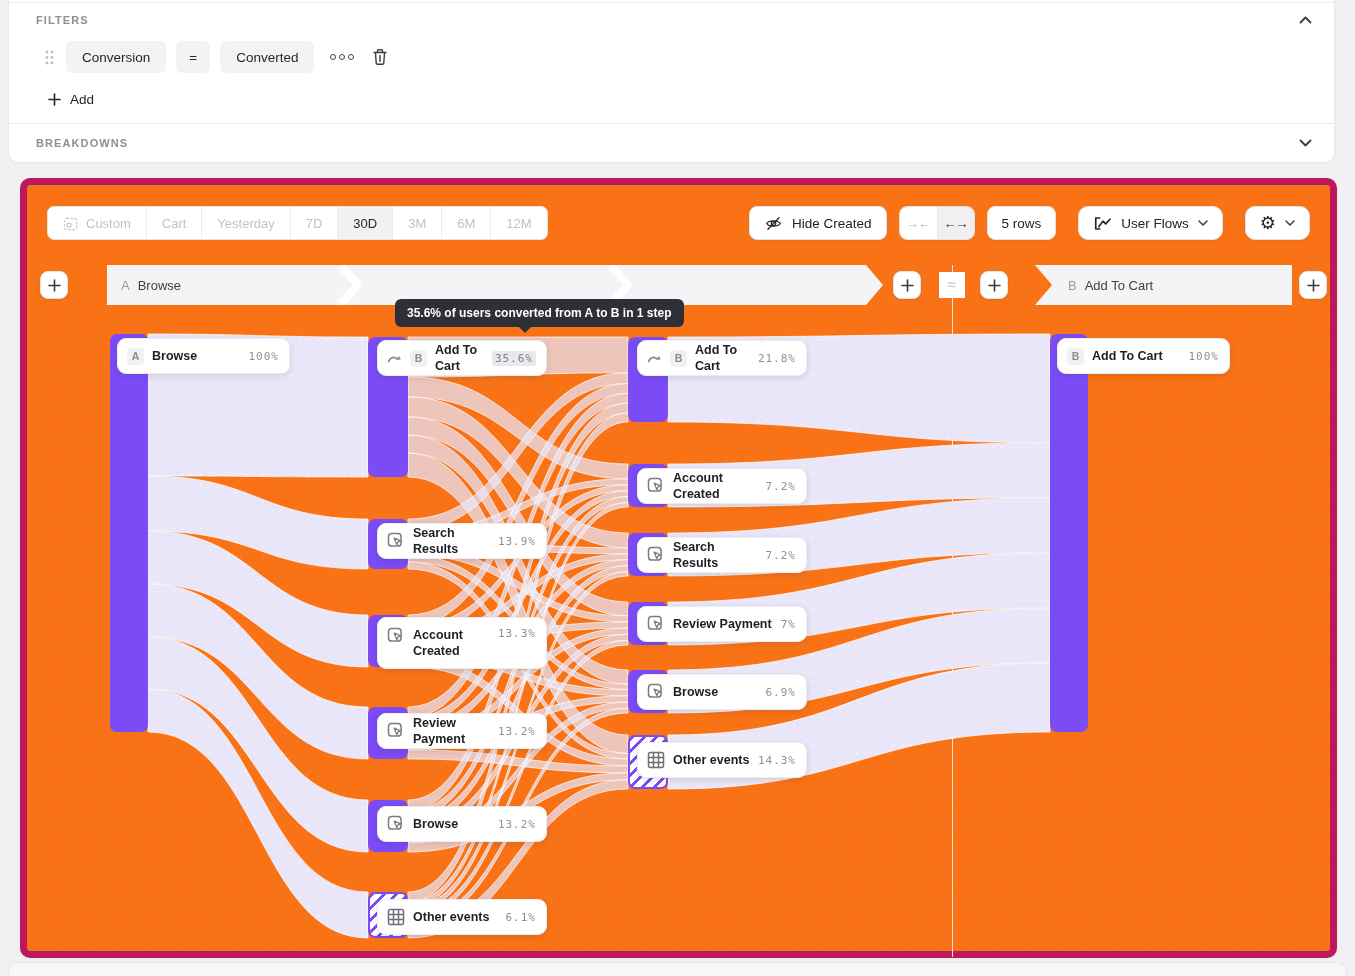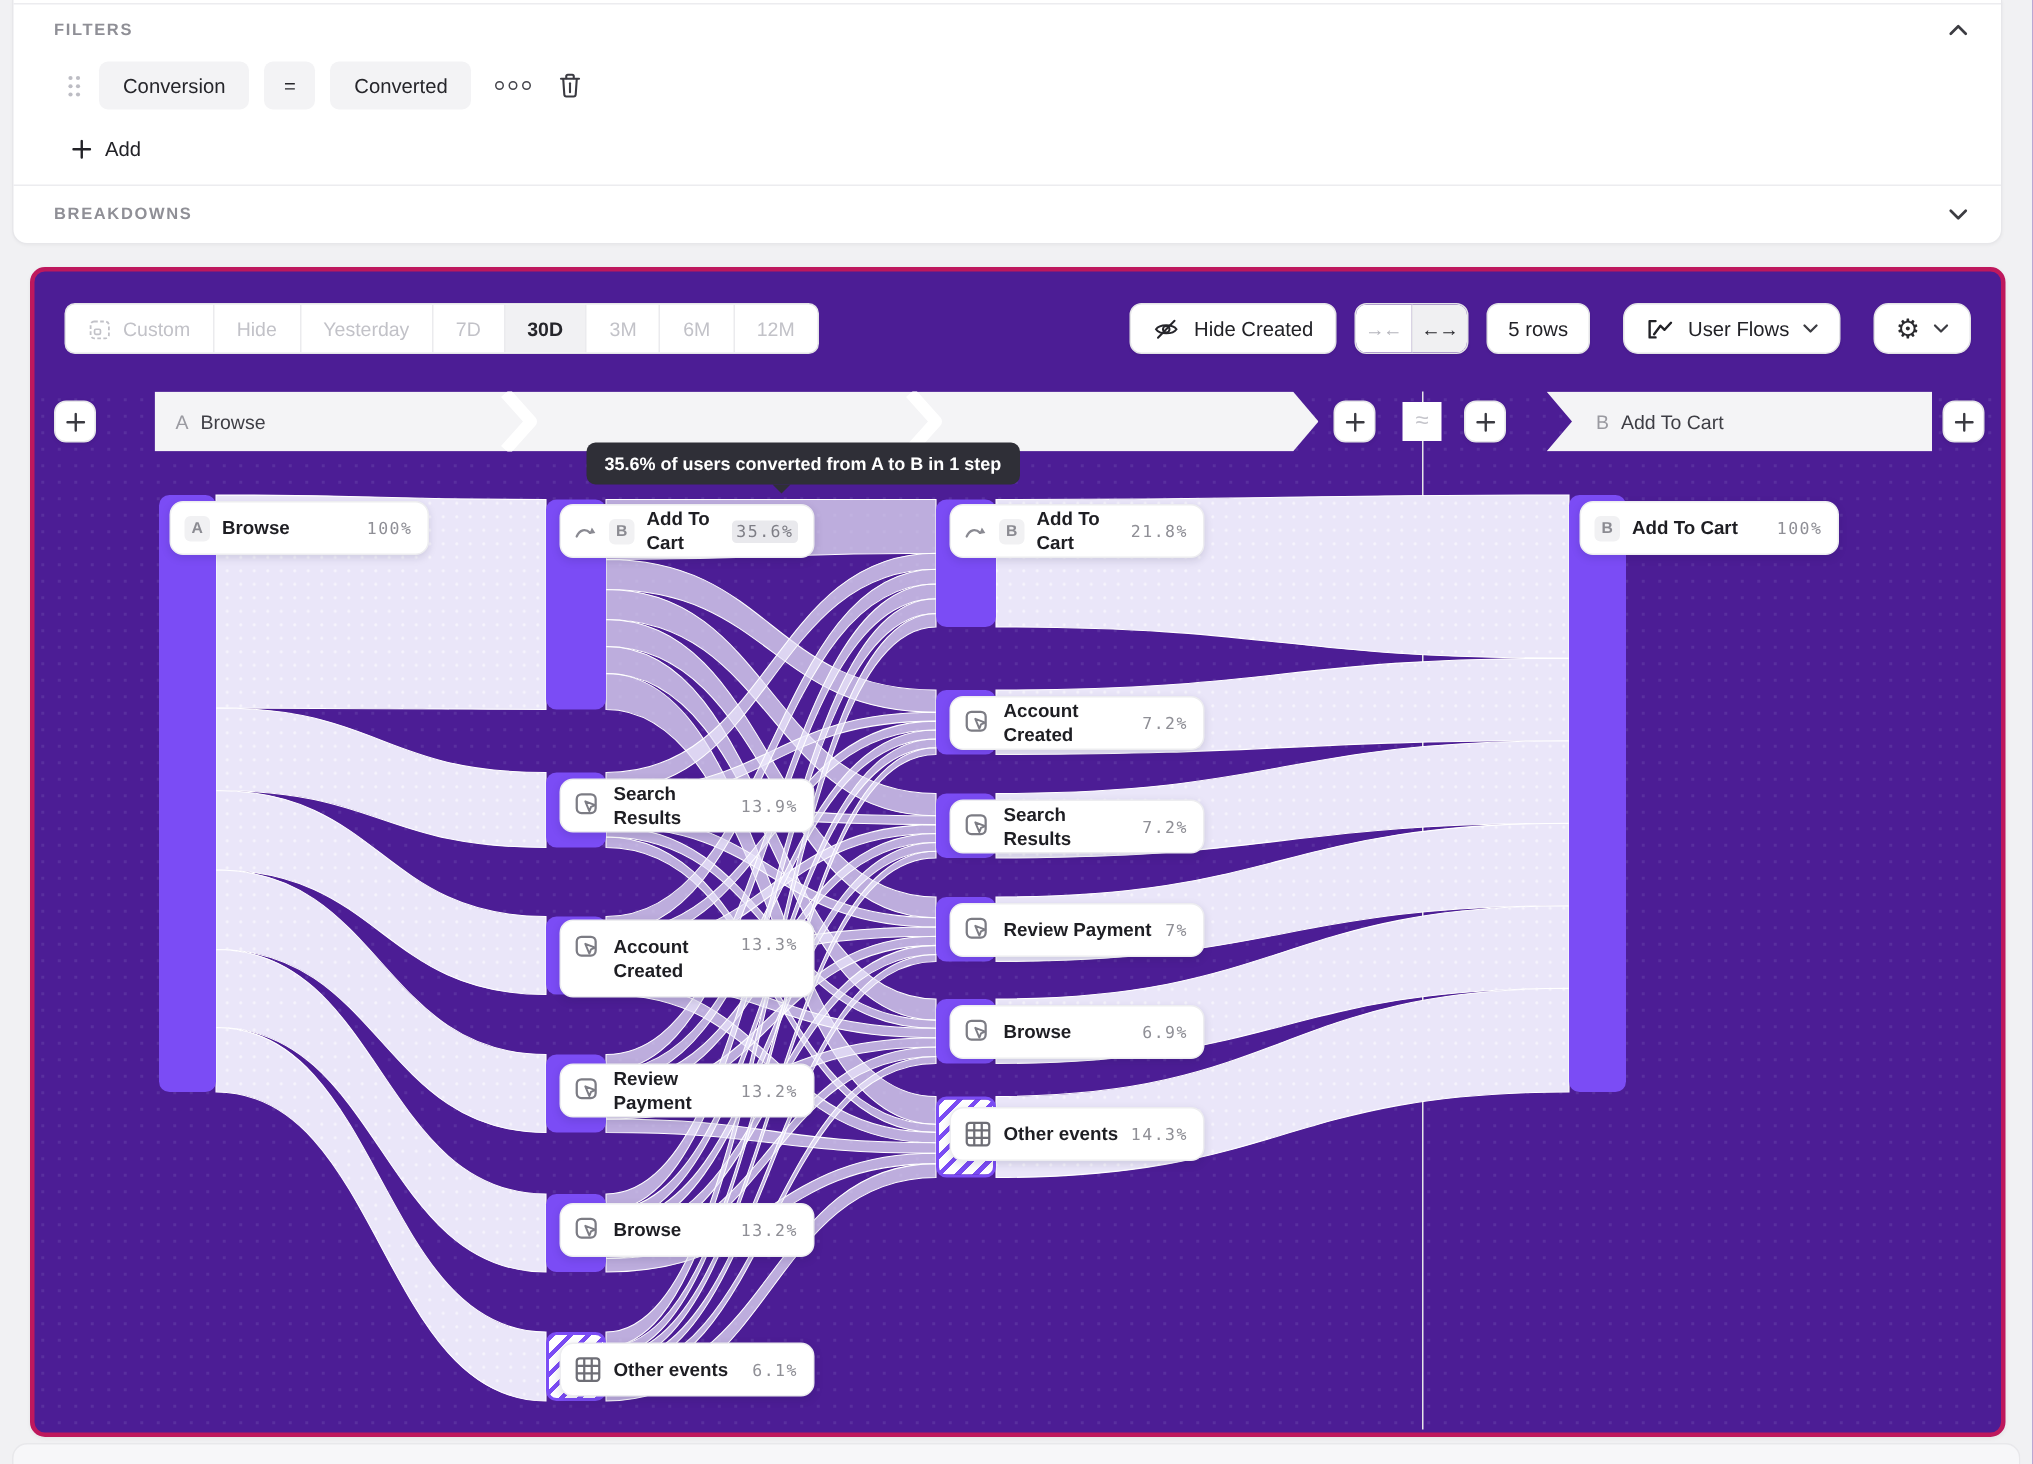--- a/index.html
+++ b/index.html
@@ -20,27 +20,27 @@
   .chip + .chip.val { margin-left:10px; }
   .icon-btn { background:none; border:none; cursor:pointer; display:flex; align-items:center; }
   .more-dots { display:flex; gap:3px; margin-left:16px; }
   .more-dots i { width:6px; height:6px; border:1.6px solid #45454c; border-radius:50%; }
   .trash { margin-left:18px; }
   .add-row { position:absolute; top:82px; left:0; right:0; height:34px; display:flex; align-items:center; padding-left:39px; }
   .add-btn { display:flex; align-items:center; gap:9px; background:none; border:none; font-size:13.5px; color:#222227; cursor:pointer; font-family:inherit; }
   .breakdowns-row { position:absolute; bottom:0; left:0; right:0; height:39px; border-top:1px solid #ececef; padding:0 22px 0 27px; }
 
   
-  .chart-panel { position:absolute; left:20px; right:18px; top:178px; height:780px; background:#4c1d95;
-    border:3px solid #be185d; border-radius:10px; box-shadow:0 1px 3px rgba(0,0,0,.05); }
+  .chart-panel { position:absolute; left:20px; right:18px; top:178px; height:780px; background:#f97316;
+    border:7px solid #be185d; border-radius:10px; box-shadow:0 1px 3px rgba(0,0,0,.05); }
   .toolbar { position:absolute; top:21px; left:20px; right:20px; height:34px; display:flex; align-items:center; justify-content:space-between; }
   .date-seg { display:flex; align-items:stretch; height:34px; border:1px solid #e4e4e7; border-radius:7px; overflow:hidden; background:#fff; }
   .seg { display:flex; align-items:center; gap:8px; padding:0 15px; font-size:13px; color:#c2c2c8; border-left:1px solid #ebebee; cursor:pointer; white-space:nowrap; }
   .seg:first-child { border-left:none; }
-  .seg.sel { background:#f1f1f3; color:#26262b; font-weight:700; }
+  .seg.sel { background:#f1f1f3; color:#26262b; font-weight:400; }
   .toolbar-right { display:flex; align-items:center; }
   .tb-btn { height:34px; display:flex; align-items:center; gap:9px; padding:0 14px; background:#fff; border:1px solid #e3e3e6;
     border-radius:8px; box-shadow:0 1px 2px rgba(0,0,0,.05); font-size:13.5px; font-weight:500; color:#222227; cursor:pointer; font-family:inherit; margin-left:12px; }
   .tb-btn.lg-gap { margin-left:22px;border-radius:10px; }
   .arrow-seg { display:flex; height:34px; border:1px solid #e3e3e6; border-radius:8px; overflow:hidden; box-shadow:0 1px 2px rgba(0,0,0,.05); margin-left:12px; }
   .arrow-seg .cell { width:37px; display:flex; align-items:center; justify-content:center; font-size:13px; letter-spacing:-1px; cursor:pointer; background:#fff; }
   .arrow-seg .cell.dim { color:#b5b5bc; }
   .arrow-seg .cell.on { background:#f0f0f2; color:#26262b; border-left:1px solid #e7e7ea; }
   .gear-glyph { font-size:18px; line-height:1; color:#2a2a2e; }
 
@@ -149,21 +149,21 @@
   <section class="chart-panel">
     <div class="toolbar">
       <div class="date-seg">
         <span class="seg">
           <svg width="15" height="15" viewBox="0 0 16 16">
               <rect x="1.5" y="2.5" width="13" height="12" rx="2.5" fill="none" stroke="#c2c2c8" stroke-width="1.3" stroke-dasharray="2.6 1.7"></rect>
               <rect x="4.3" y="8" width="4.2" height="3.6" rx="0.9" fill="none" stroke="#c2c2c8" stroke-width="1.2"></rect>
             </svg>
           <span>Custom</span>
         </span>
-        <span class="seg">Hide</span>
+        <span class="seg">Cart</span>
         <span class="seg">Yesterday</span>
         <span class="seg">7D</span>
         <span class="seg sel">30D</span>
         <span class="seg">3M</span>
         <span class="seg">6M</span>
         <span class="seg">12M</span>
       </div>
       <div class="toolbar-right">
         <button class="tb-btn" style="margin-left:0;">
           <svg width="19" height="19" viewBox="0 0 20 20">

